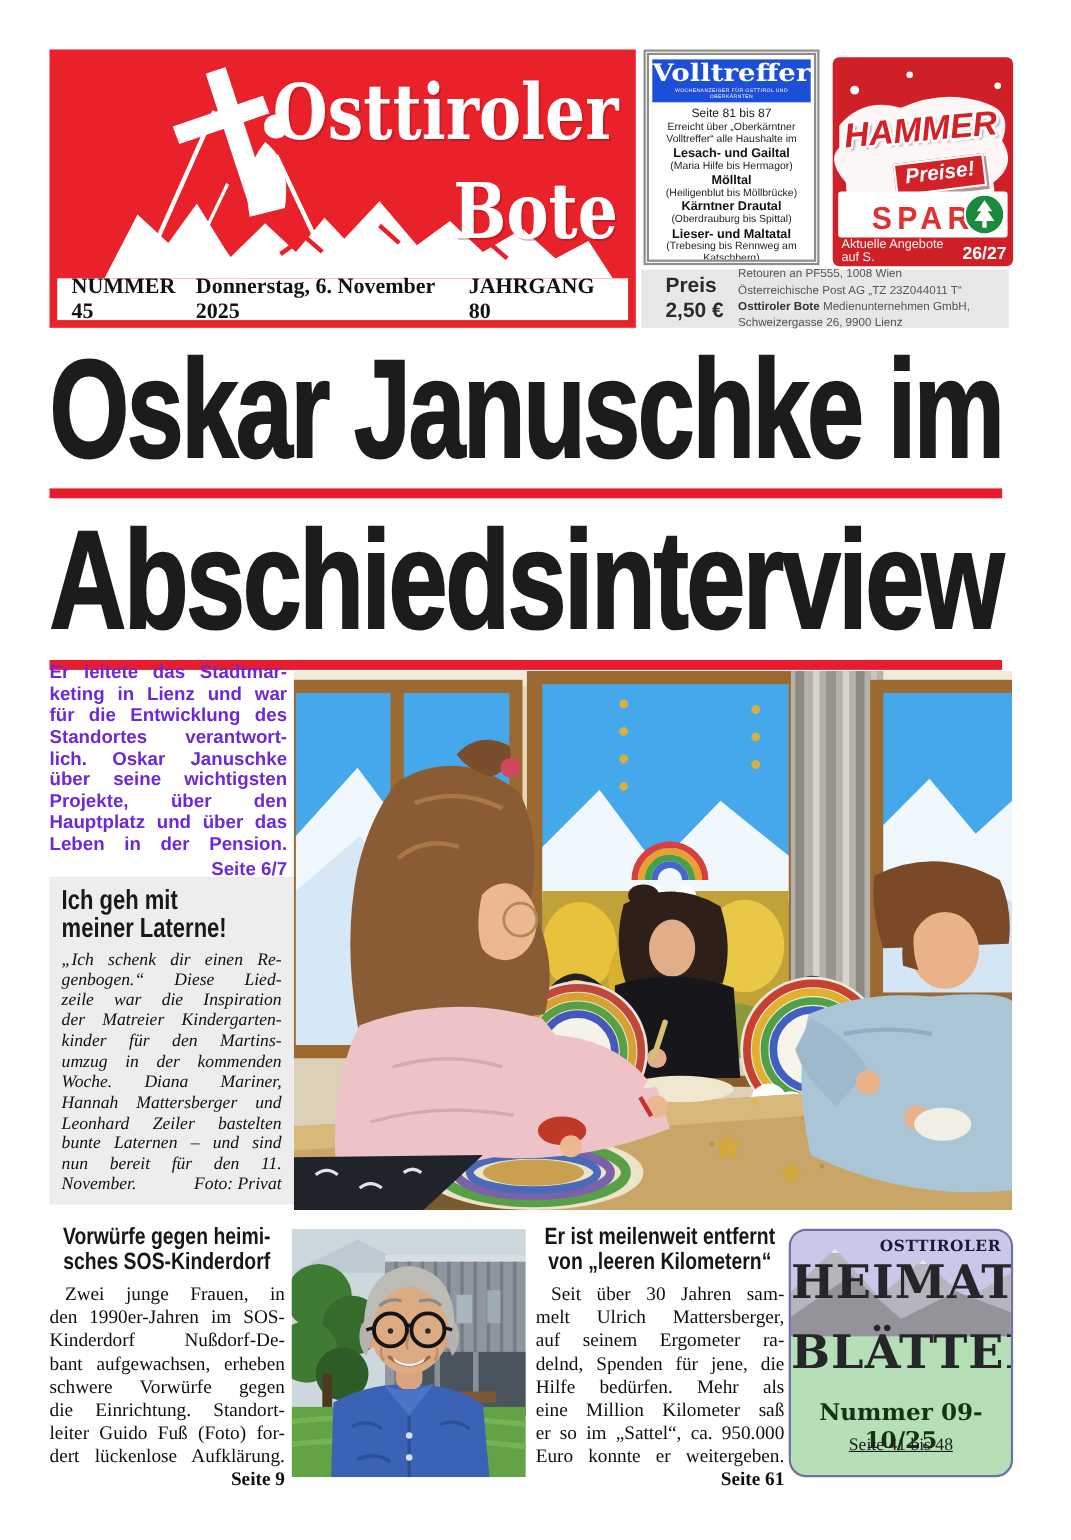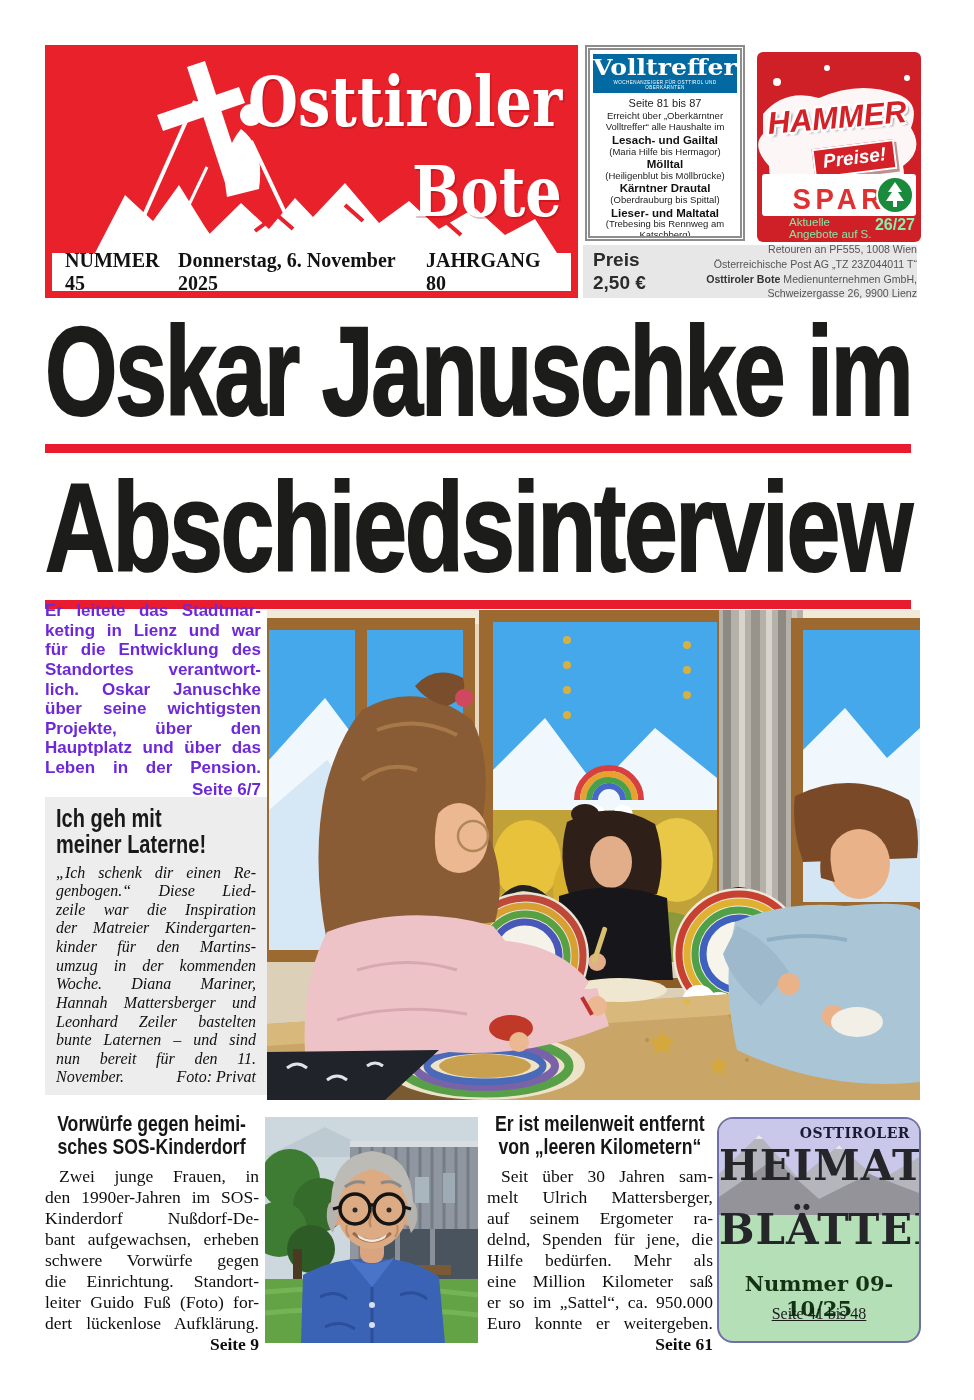--- a/index.html
+++ b/index.html
@@ -14,21 +14,21 @@
         text-shadow:2px 2px 0 rgba(120,0,0,.25);}
   .frak.l1{top:22px;}
   .frak.l2{top:112px;}
   .issue-bar{position:absolute;left:7px;right:7px;bottom:7px;height:38px;background:#fff;
              display:flex;align-items:center;justify-content:flex-start;padding:0 13px;
              font-family:"Liberation Serif",serif;font-weight:700;font-size:20px;color:#121212;}
 
   
   .volltreffer{position:absolute;left:585px;top:45px;width:160px;height:196px;box-sizing:border-box;
                background:#fff;border:5px double #8d8d8d;padding:4px 3px;text-align:center;overflow:hidden;}
-  .vt-logo-box{background:#0369a1;padding:2px 2px 3px;}
+  .vt-logo-box{background:#1d4ed8;padding:2px 2px 3px;}
   .vt-logo{display:inline-block;white-space:nowrap;color:#fff;font-family:"DejaVu Serif",serif;
            font-weight:700;font-size:22px;line-height:1;}
   .vt-tagline{color:#fff;font-size:4.6px;letter-spacing:.4px;margin-top:1px;}
   .vt-seite{font-size:11px;color:#222;margin:4px 0 2px;}
   .vt-reach{font-size:9.5px;line-height:1.14;color:#222;}
   .vt-name{font-size:11.5px;font-weight:700;line-height:1.12;color:#111;margin-top:1px;}
   .vt-detail{font-size:9.5px;line-height:1.1;color:#222;}
 
   
   .spar{position:absolute;left:757px;top:52px;width:164px;height:190px;background:#cf2027;
@@ -38,29 +38,29 @@
                font-weight:700;font-style:italic;font-size:31px;letter-spacing:0;color:#d42027;
                text-shadow:-2px -2px 0 #fff,2px -2px 0 #fff,-2px 2px 0 #fff,2px 2px 0 #fff,0 3px 0 #fff,3px 3px 2px rgba(0,0,0,.35);}
   .spar-preise{position:absolute;left:56px;top:92px;transform:rotate(-7deg);background:#d42027;
                border:2.5px solid #fff;color:#fff;font-weight:700;font-style:italic;font-size:19px;
                padding:1px 8px 3px;box-shadow:2px 3px 0 rgba(80,0,0,.4);}
   .spar-bar{position:absolute;left:5px;right:5px;bottom:26px;height:42px;background:#fff;border-radius:3px;
             display:flex;align-items:flex-end;justify-content:center;}
   .spar-word{color:#e03030;font-weight:700;font-size:29px;letter-spacing:5px;transform:scaleX(.95);}
   .spar-tree{position:absolute;right:2px;top:2px;width:38px;height:38px;}
   .spar-foot{position:absolute;left:8px;right:6px;bottom:2px;display:flex;justify-content:space-between;
-             align-items:flex-start;color:#86efac;margin-left:24px;}
+             align-items:flex-end;color:#ffffff;}
   .spar-foot-note{font-size:11.5px;opacity:.95;}
   .spar-foot-pages{font-size:16px;font-weight:700;}
 
   
   .price-strip{position:absolute;left:583px;top:245px;width:334px;height:53px;background:#e7e7e7;
                display:flex;align-items:center;}
-  .price-left{width:66px;padding-left:10px;font-weight:700;font-size:19px;line-height:1.2;color:#2b2b2b;}
-  .price-right{flex:1;text-align:right;font-size:10.6px;line-height:1.4;color:#555;}
+  .price-left{width:66px;padding-left:22px;font-weight:700;font-size:19px;line-height:1.2;color:#2b2b2b;}
+  .price-right{flex:1;text-align:left;font-size:10.6px;line-height:1.4;color:#555;}
   .price-right b{color:#333;}
 
   
   .headline{position:absolute;left:45px;top:309px;width:866px;}
   .hl-line{height:128px;overflow:visible;}
   .hl-text{display:inline-block;white-space:nowrap;font-weight:700;font-size:127px;line-height:125px;
            letter-spacing:-3px;color:#1c1c1a;-webkit-text-stroke:2px #1c1c1a;transform-origin:left bottom;}
   .hl-bar{height:9px;background:#e81c2e;margin:7px 0 12px;}
   .hl-bar.last{margin-bottom:0;}
 

